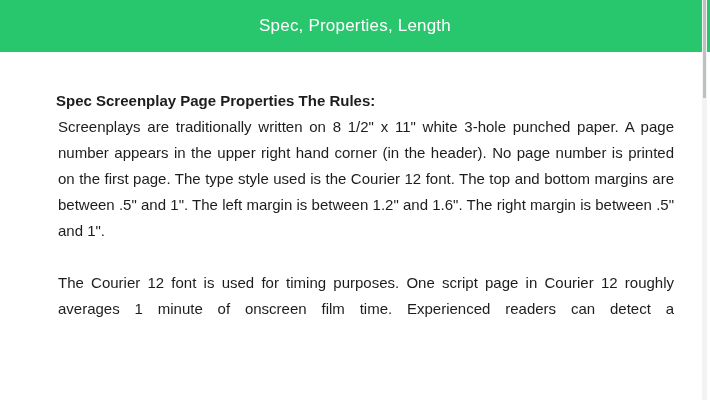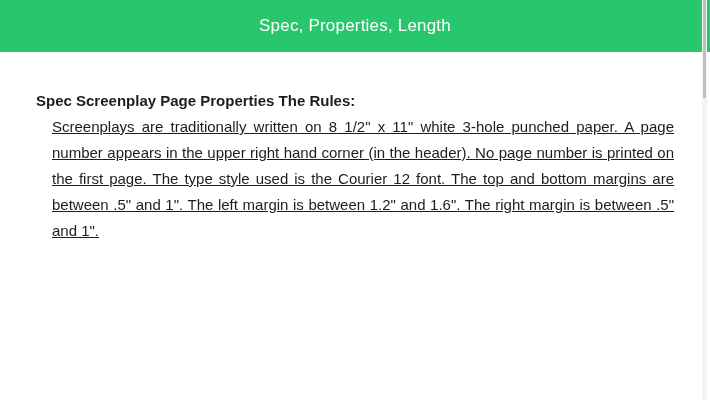--- a/index.html
+++ b/index.html
@@ -28,34 +28,33 @@
       font-size: 17px;
       letter-spacing: 0.2px;
       font-weight: 400;
     }
 
     
     .content {
       position: absolute;
       top: 52px; left: 0;
       width: 710px;
-      padding: 36px 36px 0 36px;
+      padding: 36px 36px 0 56px;
       color: #1d1d1d;
       font-size: 15px;
       line-height: 26px;
       text-align: justify;
     }
     .section-heading {
       font-weight: bold;
       margin: 0;
       text-align: left;
     }
     .content p {
-      margin: 0 0 26px 16px;
-      text-decoration: underline;
+      margin: 0 0 26px 2px;
     }
     
     .content p.clipped {
       text-align-last: justify;
       margin-bottom: 0;
     }
 
     
     .scrollbar-track {
       position: absolute;
@@ -73,17 +72,18 @@
 </head>
 <body>
 
 <div class="header" style="background: rgb(40, 199, 109);">
   <span class="header-title" style="color: rgb(255, 255, 255);">Spec, Properties, Length</span>
 </div>
 
 <div class="content" style="color: rgb(29, 29, 29);">
   <div class="section-heading">Spec Screenplay Page Properties The Rules:</div>
   <p>Screenplays are traditionally written on 8 1/2" x 11" white 3-hole punched paper. A page number appears in the upper right hand corner (in the header). No page number is printed on the first page. The type style used is the Courier 12 font. The top and bottom margins are between .5" and 1". The left margin is between 1.2" and 1.6". The right margin is between .5" and 1".</p>
+  <p class="clipped">The Courier 12 font is used for timing purposes. One script page in Courier 12 roughly averages 1 minute of onscreen film time. Experienced readers can detect a</p>
 </div>
 
 <div class="scrollbar-track" style="background: rgb(243, 243, 243);">
   <div class="scrollbar-thumb" style="background: rgb(188, 194, 192);"></div>
 </div>
 
 </body></html>

